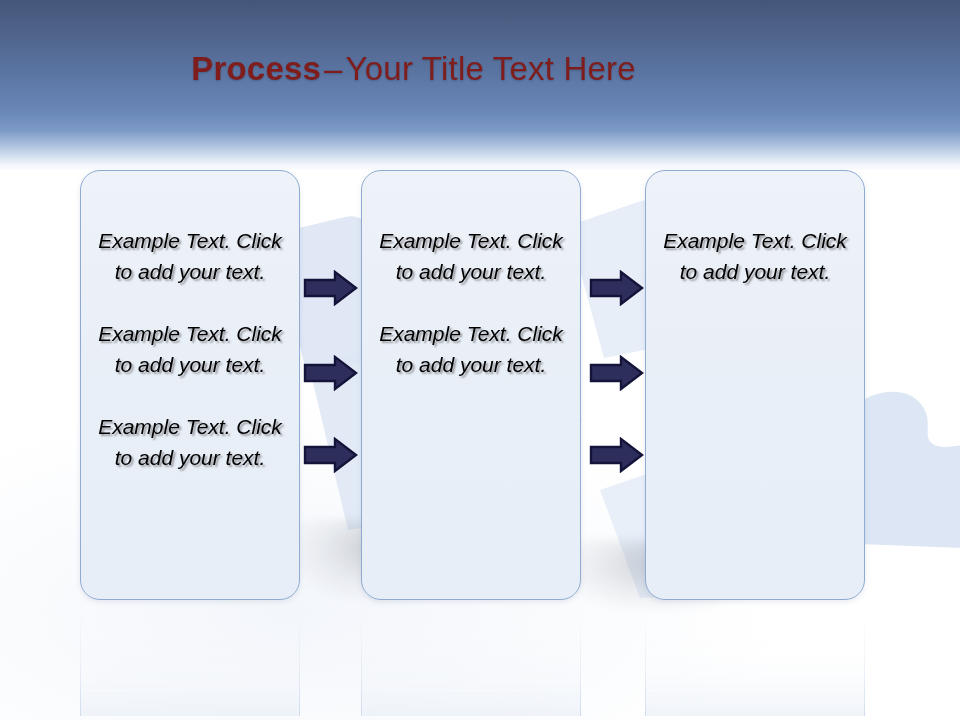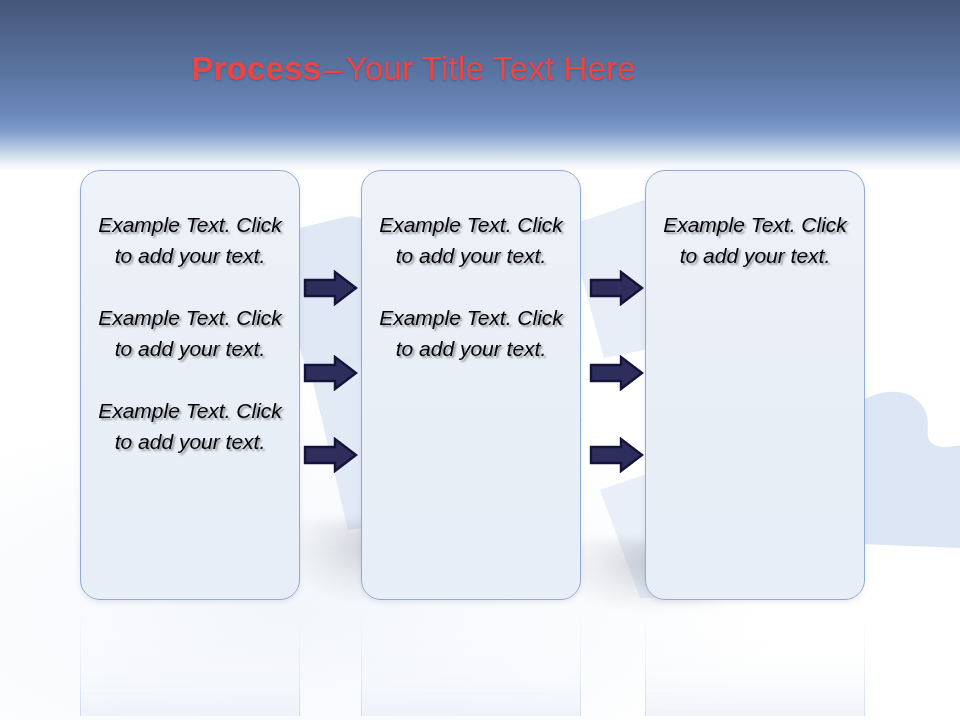--- a/index.html
+++ b/index.html
@@ -53,21 +53,21 @@
        #a9bfdd 85%,
        #d4e0ef 92%,
        #f2f5fa 97%,
        #fbfcfe 100%);
   }
   .header-title {
     position: absolute;
     left: 0; top: 49px;
     width: 827px;
     text-align: center;
-    color: #ef4444;
+    color: #7f1d1d;
     font-size: 33px;
     line-height: 40px;
     letter-spacing: 0.2px;
     white-space: nowrap;
     text-shadow: 0 1px 2px rgba(30,45,75,0.30);
   }
   .header-title .strong { font-weight: 700; }
   .header-title .light  { font-weight: 400; }
   .header-title .dash   { font-weight: 400; padding: 0 3px; }
 
@@ -89,21 +89,21 @@
     left: 12px;
     right: 12px;
     top: 38px;
     text-align: center;
     color: #000000;
     font-style: italic;
     font-size: 21px;
     line-height: 31px;
     text-shadow: 2px 2px 2px rgba(120,120,125,0.75);
   }
-  .para { margin: 0 0 31px 0; }
+  .para { margin: 16px 0 31px 0; }
   .para:last-child { margin-bottom: 0; }
 
   
   .arrow {
     position: absolute;
     width: 55px;
     height: 36px;
   }
   .arrow svg { display:block; width:55px; height:36px; }
 

